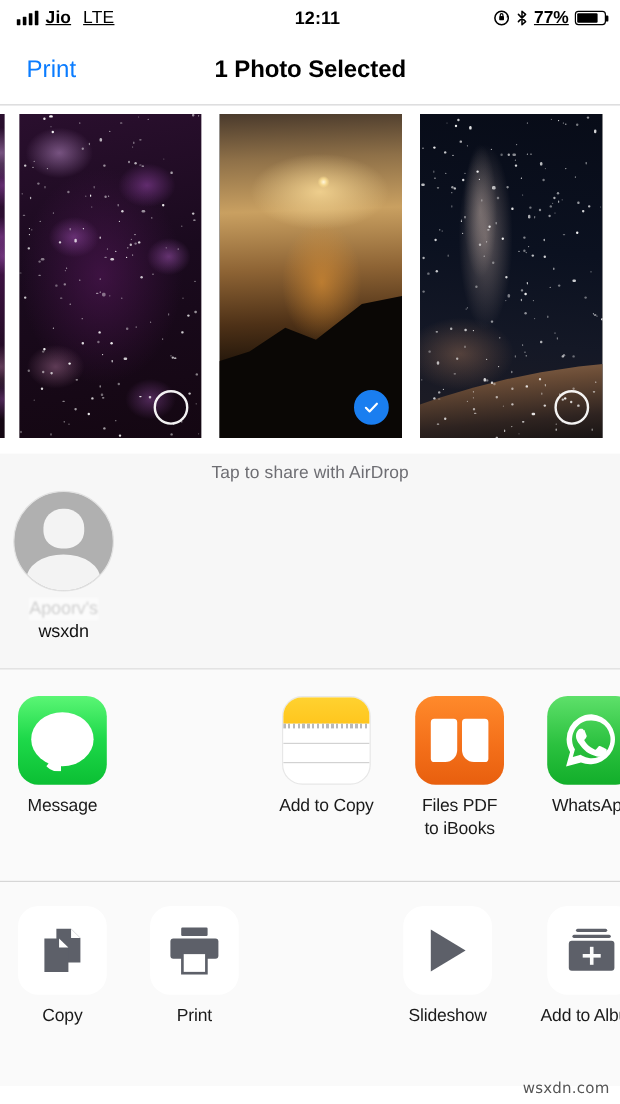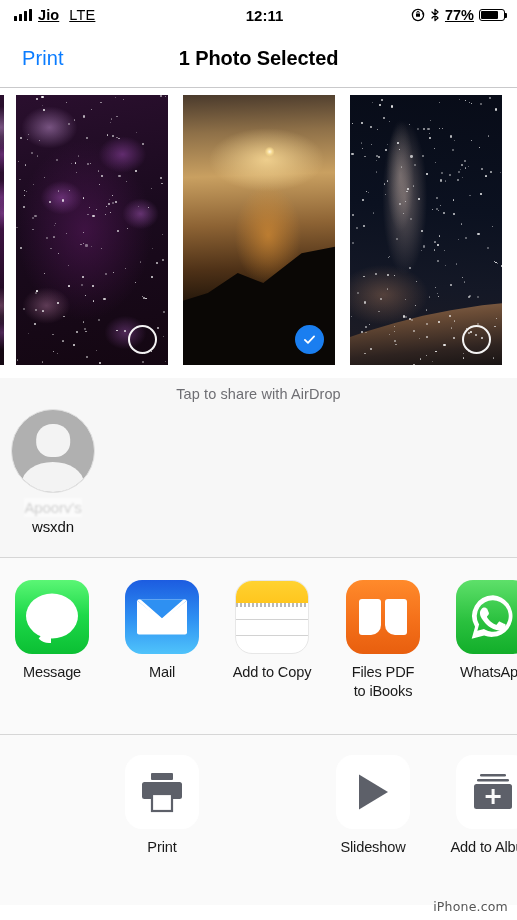--- a/index.html
+++ b/index.html
@@ -696,26 +696,20 @@
 <div class="approw">
 
   <div class="app" style="left:-1px">
     <div class="app-icon ic-message">
       <span class="bubble"></span>
         <span class="tail"></span>
     </div>
     <div class="app-label">Message</div>
   </div>
 
-  <div class="app" style="left:109px">
-    <div class="app-icon ic-mail">
-      <span class="env"></span>
-    </div>
-    <div class="app-label">Mail</div>
-  </div>
 
   <div class="app" style="left:219px">
     <div class="app-icon ic-notes">
       <span class="top"></span>
         <span class="perf"></span>
       <span class="ln l1"></span>
         <span class="ln l2"></span>
     </div>
     <div class="app-label">Add to Copy</div>
   </div>
@@ -737,20 +731,32 @@
         <path d="M32 8a23 23 0 0 0-19.8 34.7L8.5 56l13.7-3.6A23 23 0 1 0 32 8zm0 5.6a17.4 17.4 0 1 1-9 32.3l-1-.6-7.3 1.9 2-7.1-.7-1.1A17.4 17.4 0 0 1 32 13.6z" fill="#fff"></path>
         <path d="M24.6 22.6c-.5-1.1-1-1.1-1.5-1.2h-1.3c-.4 0-1.2.2-1.8.9-.6.7-2.4 2.3-2.4 5.6s2.5 6.5 2.8 6.9c.3.5 4.8 7.7 11.9 10.4 5.9 2.3 7.1 1.9 8.4 1.7 1.3-.1 4.1-1.6 4.7-3.3.6-1.6.6-3 .4-3.3-.2-.3-.6-.5-1.3-.8-.7-.4-4.1-2-4.7-2.3-.6-.2-1.1-.3-1.5.4-.5.7-1.7 2.2-2.1 2.6-.4.5-.8.5-1.4.2-.7-.4-2.9-1.1-5.5-3.4-2-1.8-3.4-4-3.8-4.7-.4-.7 0-1 .3-1.4.3-.3.7-.8 1-1.2.3-.4.4-.7.6-1.1.2-.5.1-.9 0-1.2-.2-.4-1.5-3.7-2-5z" fill="#fff"></path>
       </svg>
     </div>
     <div class="app-label">WhatsApp</div>
   </div>
 </div>
 
 <div class="actionrow">
 
+  <div class="action" style="left:-1px">
+    <div class="act-icon">
+      <svg width="42" height="44" viewBox="0 0 42 44">
+        <path class="gi" d="M16 4h12.2L36 11.6V32H16z"></path>
+        <path class="gi" d="M6 12h12.2L26 19.6V40H6z"></path>
+        <path d="M18.2 12L26 19.6h-7.8z" fill="#fff"></path>
+        <path d="M28.2 4L36 11.6h-7.8z" fill="#fff"></path>
+        <path d="M16 12h2.2v8H26v12H16z" fill="none"></path>
+      </svg>
+    </div>
+    <div class="act-label">Copy</div>
+  </div>
 
   <div class="action" style="left:109px">
     <div class="act-icon">
       <svg width="46" height="42" viewBox="0 0 46 42">
         <rect class="gi" x="12" y="2" width="22" height="7" rx="1"></rect>
         <rect class="gi" x="3" y="11" width="40" height="17" rx="2.5"></rect>
         <rect x="13" y="23" width="20" height="17" fill="#fff" stroke="#5d6069" stroke-width="2.2"></rect>
       </svg>
     </div>
     <div class="act-label">Print</div>
@@ -773,13 +779,13 @@
         <rect class="gi" x="6" y="7" width="32" height="2.6" rx="1.3"></rect>
         <rect class="gi" x="3" y="12" width="38" height="25" rx="2.5"></rect>
         <rect x="20.6" y="17" width="3" height="15" fill="#fafafa"></rect>
         <rect x="14.6" y="23" width="15" height="3" fill="#fafafa"></rect>
       </svg>
     </div>
     <div class="act-label">Add to Album</div>
   </div>
 </div>
 
-<div class="watermark">iPhone.com</div>
+<div class="watermark">wsxdn.com</div>
 
 </body></html>

